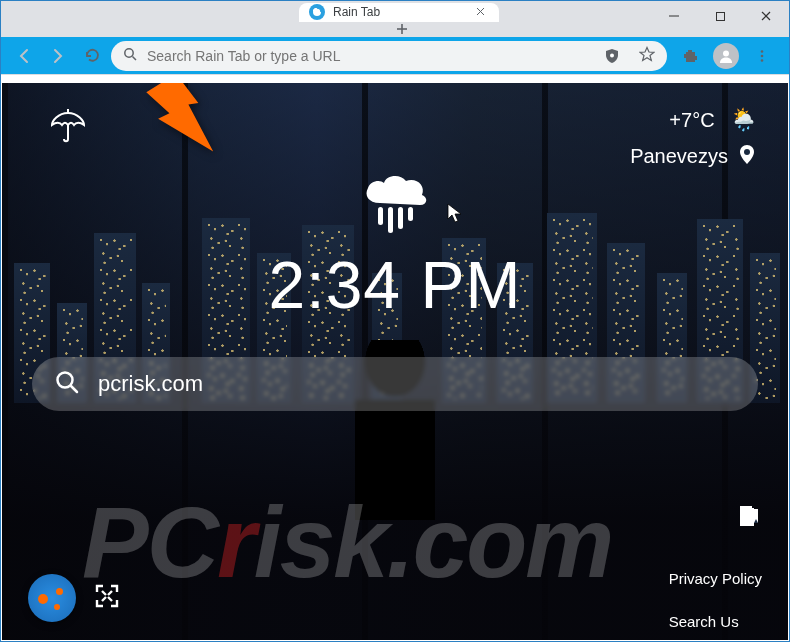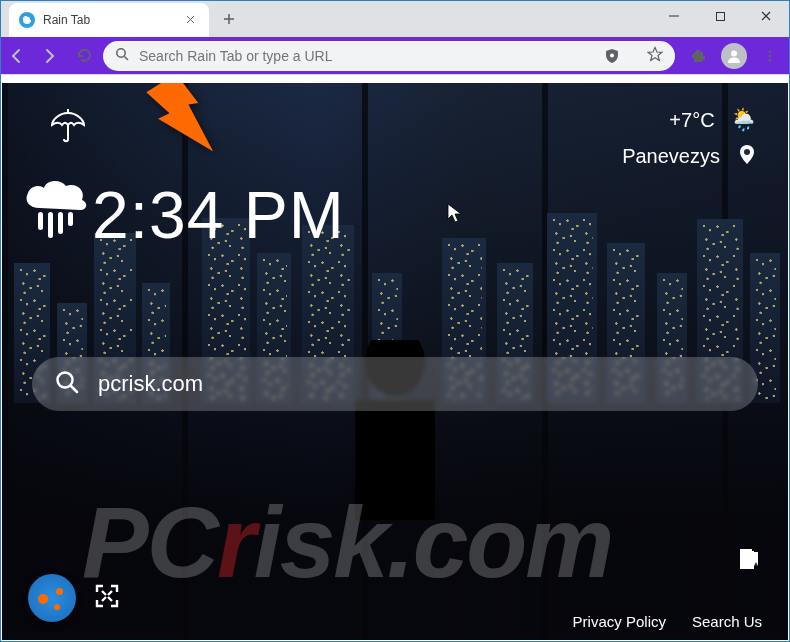--- a/index.html
+++ b/index.html
@@ -1,26 +1,26 @@
 <!DOCTYPE html>
 <html><head>
 <meta charset="utf-8">
 <style>
 * { margin: 0; padding: 0; box-sizing: border-box; }
 body { width: 790px; height: 642px; font-family: "Segoe UI", Arial, sans-serif; overflow: hidden; background: #2b80c3; position: relative; }
 .window-frame { position: absolute; top: 0; left: 0; right: 0; bottom: 0; border: 1px solid #2b80c3; background: #fff; }
 .win-controls { position: absolute; top: 0; right: 0; display: flex; }
 .win-btn { width: 46px; height: 30px; display: flex; align-items: center; justify-content: center; color: #333; font-size: 13px; cursor: default; }
-.tab-strip { display: flex; align-items: center; height: 36px; padding-left: 8px; background: #dfe1e5; }
+.tab-strip { display: flex; align-items: center; height: 36px; padding-left: 8px; background: #dfe1e5; flex-direction: column; }
 .tab { display: flex; align-items: center; background: #fff; border-radius: 8px 8px 0 0; height: 34px; padding: 0 10px; width: 200px; margin-top: 2px; }
 .tab-favicon { width: 16px; height: 16px; border-radius: 50%; background: radial-gradient(circle at 40% 40%, #fff 15%, #2aa0e0 16%); margin-right: 8px; display:flex; align-items:center; justify-content:center;}
 .tab-title { flex: 1; font-size: 12px; color: #3c4043; }
 .tab-close { font-size: 12px; color: #5f6368; padding: 0 4px; }
 .new-tab { width: 28px; height: 28px; display: flex; align-items: center; justify-content: center; font-size: 16px; color: #5f6368; margin-left: 6px; }
-.addr-row { display: flex; align-items: center; height: 38px; background: #6d28d9; padding: 0 0; border-bottom: 1px solid #dadce0; gap: 4px; }
+.addr-row { display: flex; align-items: center; height: 38px; background: #0ea5e9; padding: 0 8px; border-bottom: 1px solid #dadce0; gap: 4px; }
 .nav-btn { width: 30px; height: 30px; display: flex; align-items: center; justify-content: center; color: #5f6368; border-radius: 50%; }
 .nav-btn.disabled { color: #bdc1c6; }
 .omnibox { flex: 1; height: 30px; background: #f1f3f4; border-radius: 15px; display: flex; align-items: center; padding: 0 12px; gap: 10px; }
 .omnibox input { flex: 1; border: none; background: transparent; outline: none; font-size: 14px; color: #5f6368; }
 .omni-icon { color: #5f6368; font-size: 13px; }
 .right-icons { display: flex; align-items: center; gap: 8px; padding: 0 4px; }
 .right-icons .nav-btn { width: 30px; }
 .avatar { width: 26px; height: 26px; border-radius: 50%; background: #bdc1c6; display:flex;align-items:center;justify-content:center;color:#fff; }
 .shield { position:absolute; right:168px; top:50%; transform:translateY(-50%); width:18px;height:18px;}
 .viewport { position: absolute; top: 82px; left: 1px; right: 1px; bottom: 1px; overflow: hidden; background: #101018; }
@@ -44,31 +44,31 @@
   radial-gradient(circle at 80% 80%, #f4d47a 1px, transparent 1.5px);
   background-size: 30px 30px; opacity:0.7;}
 .silhouette { position:absolute; left:50%; bottom:120px; transform:translateX(-50%); width:110px; height:180px; background: radial-gradient(ellipse 30px 35px at 50% 12%, #000 99%, transparent),
   linear-gradient(#000,#000) center 60px / 80px 130px no-repeat; filter: blur(0.6px); }
 .arrow { position: absolute; top: -12px; left: 138px; z-index: 50; }
 .arrow svg { filter: drop-shadow(2px 3px 4px rgba(0,0,0,0.5)); }
 .umbrella { position: absolute; top: 24px; left: 46px; color: #fff; }
 .weather-block { position: absolute; top: 24px; right: 30px; color: #fff; display:flex; flex-direction:column; align-items:flex-end; gap:10px; }
 .weather-line { display:flex; align-items:center; gap:16px; font-size: 20px; }
 .weather-emoji { font-size:22px; }
-.loc-line { display:flex; align-items:center; gap:16px; font-size: 20px; }
-.center-stack { position:absolute; top:90px; left:16px; right:0; display:flex; flex-direction:row; align-items:center; }
+.loc-line { display:flex; align-items:center; gap:8px; font-size: 20px; }
+.center-stack { position:absolute; top:90px; left:0; right:0; display:flex; flex-direction:column; align-items:center; }
 .rain-icon { color:#fff; }
 .clock { color:#fff; font-size: 66px; font-weight: 400; margin-top: 4px; letter-spacing:1px;}
 .search-wrap { position:absolute; top:274px; left:30px; right:30px; height:54px; border-radius: 30px; background: rgba(255,255,255,0.22); backdrop-filter: blur(2px); display:flex; align-items:center; padding:0 22px; gap:18px;}
 .search-wrap input { flex:1; background:transparent; border:none; outline:none; color:#fff; font-size:22px; }
 .search-wrap input::placeholder { color:#e8e8e8; }
 .search-icon { color:#fff; }
 .footer { position:absolute; bottom:10px; right:26px; display:flex; align-items:flex-end; gap:26px; color:#fff; }
 .footer .bookmarks { margin-bottom:22px; }
-.footer-links { display:flex; gap:26px; font-size:15px; }
+.footer-links { display:flex; gap:26px; font-size:15px;flex-direction:column; }
 .footer a { color:#fff; text-decoration:none; }
 .bl-icons { position:absolute; bottom:18px; left:26px; display:flex; align-items:center; gap:18px; color:#fff; }
 .round-badge { width:48px; height:48px; border-radius:50%; background: radial-gradient(circle at 50% 50%, #2a8de0, #1a6bb8); position:relative; box-shadow: 0 2px 6px rgba(0,0,0,0.5);}
 .round-badge::before, .round-badge::after { content:""; position:absolute; border-radius:50%; background:#ff6a00;}
 .round-badge::before { width:10px;height:10px; left:10px; top:20px;}
 .round-badge::after { width:7px;height:7px; left:28px; top:14px;}
 .round-badge .d3 { position:absolute;width:6px;height:6px;border-radius:50%;background:#ff6a00;left:26px;top:30px;}
 .watermark { position:absolute; left:80px; right:20px; bottom:40px; pointer-events:none; font-size:100px; font-style:italic; font-weight:700; color:rgba(255,255,255,0.22); letter-spacing:-2px; white-space:nowrap;}
 .watermark .r { color: rgba(255,40,40,0.35); font-style:italic;}
 .cursor-arrow { position:absolute; top:120px; left:445px; color:#fff; font-size:16px; text-shadow:0 0 2px #000;}

